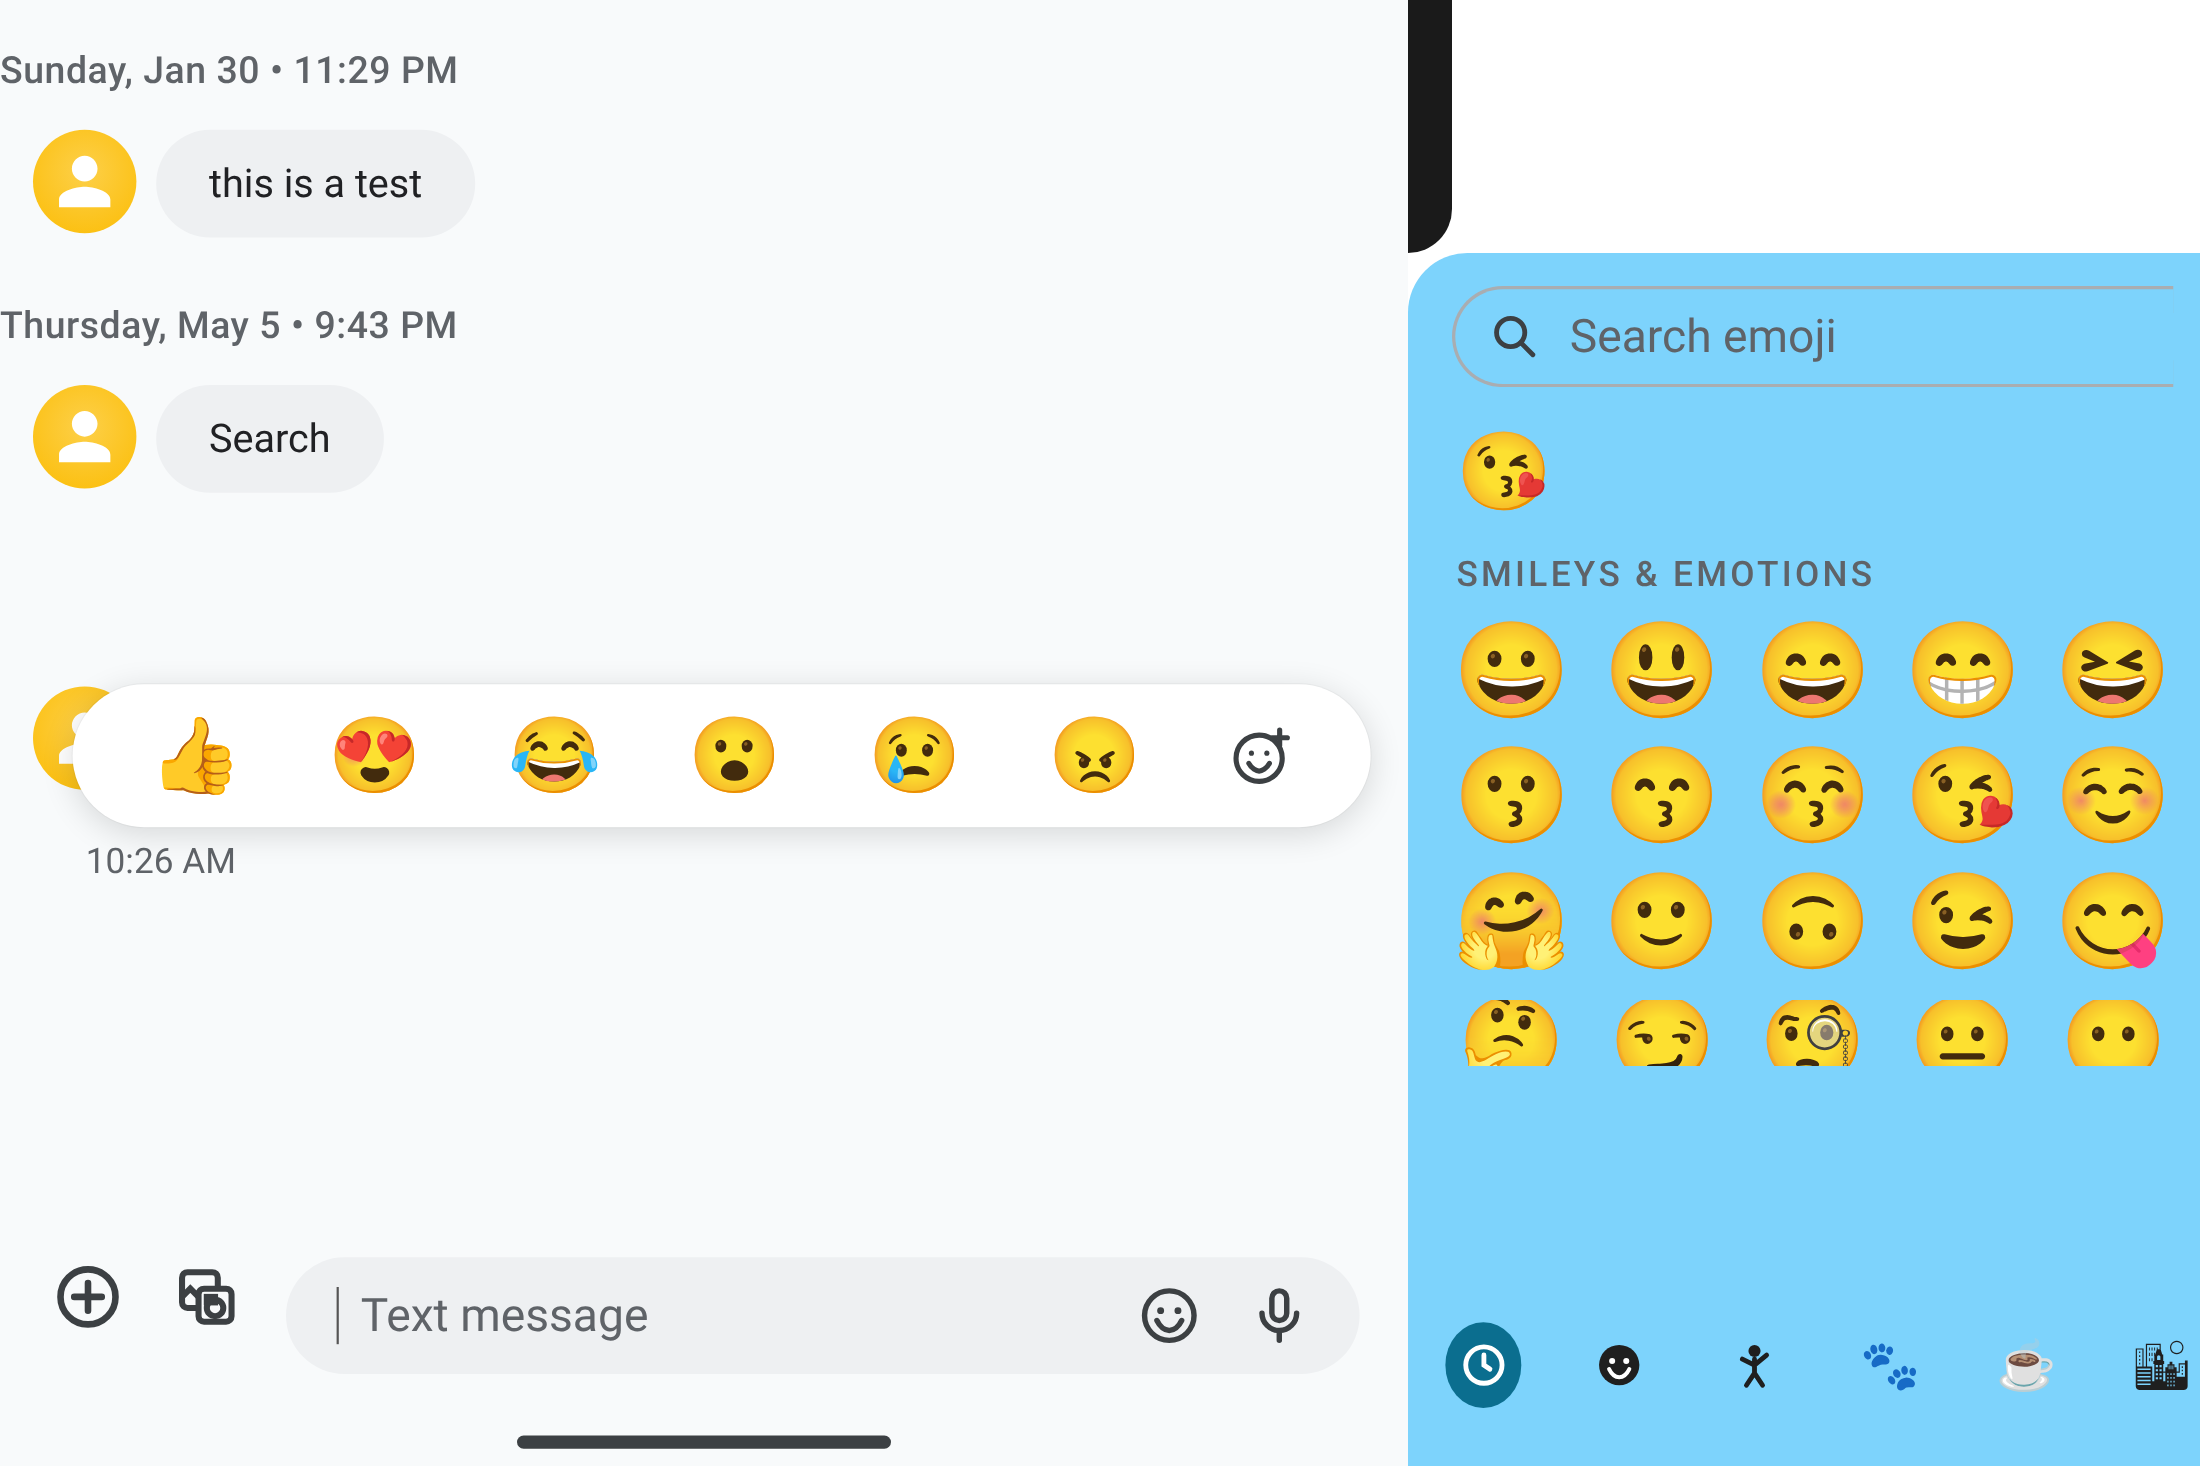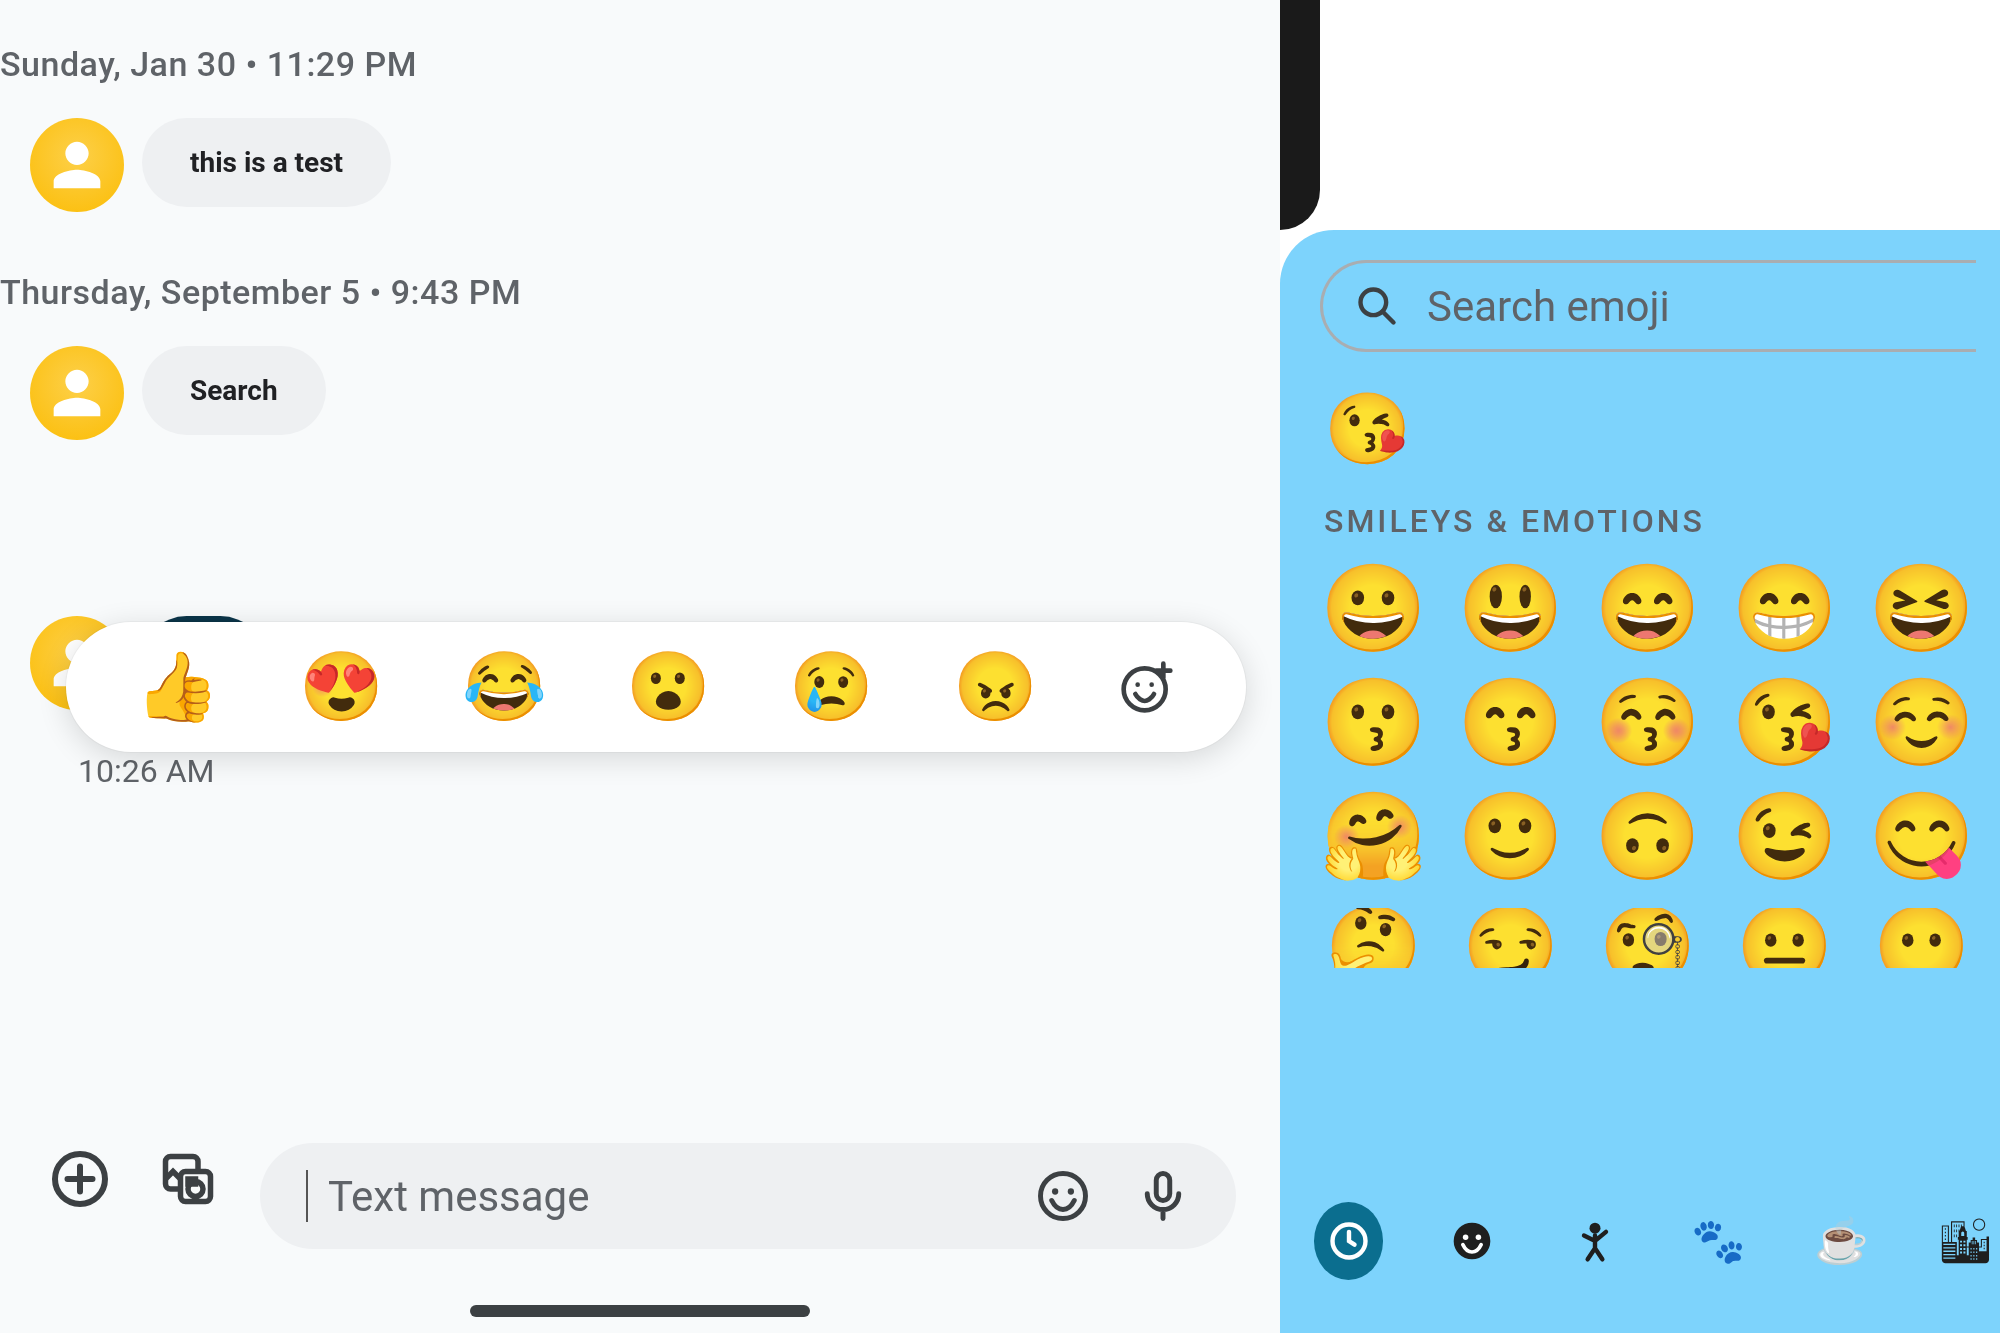--- a/index.html
+++ b/index.html
@@ -5,21 +5,21 @@
   * { box-sizing: border-box; margin: 0; padding: 0; }
   html, body { width: 2000px; height: 1333px; font-family: Roboto, "Segoe UI", Arial, sans-serif; background: #fff; overflow: hidden; }
   .stage { display: flex; width: 2000px; height: 1333px; }
 
   
   .chat { flex: 0 0 1280px; height: 1333px; background: #f8fafb; position: relative; padding-top: 20px; }
   .timestamp { text-align: left; color: #5f6368; font-size: 34px; font-weight: 500; letter-spacing: .5px; margin: 24px 0 34px; }
   .row { display: flex; align-items: flex-start; padding: 0 30px; margin-bottom: 42px; }
   .avatar { width: 94px; height: 94px; border-radius: 50%; background: radial-gradient(circle at 50% 40%, #fdd049, #fbbc04); display: flex; align-items: center; justify-content: center; flex-shrink: 0; margin-right: 18px; }
   .avatar svg { width: 56px; height: 56px; fill: #fff; }
-  .bubble { background: #eef0f2; border-radius: 52px; padding: 28px 48px; font-size: 28px; color: #202124; font-weight: bold; }
+  .bubble { background: #eef0f2; border-radius: 52px; padding: 28px 48px; font-size: 36px; color: #202124; }
   .bubble.dark { background: #0b3549; color: #fff; }
   .subtime { font-size: 32px; color: #5f6368; margin: 12px 0 0 78px; }
 
   .reactions { position: absolute; top: 622px; left: 66px; width: 1180px; height: 130px; background: #fff; border-radius: 70px; box-shadow: 0 6px 30px rgba(0,0,0,.14), 0 0 0 1px rgba(0,0,0,.03); display: flex; align-items: center; justify-content: space-around; padding: 0 30px; }
   .reactions .emoji { font-size: 68px; line-height: 1; cursor: pointer; }
   .add-emoji { width: 60px; height: 60px; display:flex; align-items:center; justify-content:center; cursor:pointer; }
 
   .compose { position: absolute; left: 0; right: 0; bottom: 70px; height: 120px; display: flex; align-items: flex-start; padding: 0 44px; gap: 36px; }
   .ico-btn { width: 72px; height: 72px; display:flex; align-items:center; justify-content:center; cursor:pointer; color:#3c4043; }
   .ico-btn svg { width: 60px; height: 60px; stroke:#3c4043; }
@@ -65,21 +65,21 @@
       <div class="avatar">
         <svg viewBox="0 0 24 24">
             <path d="M12 12c2.7 0 5-2.3 5-5s-2.3-5-5-5-5 2.3-5 5 2.3 5 5 5zm0 2c-3.3 0-10 1.7-10 5v3h20v-3c0-3.3-6.7-5-10-5z"></path>
           </svg>
       </div>
       <div class="bubble">
         <span>this is a test</span>
       </div>
     </div>
 
-    <div class="timestamp" style="margin-top:60px">Thursday, September 5 • 9:43 PM</div>
+    <div class="timestamp" style="margin-top:60px">Thursday, May 5 • 9:43 PM</div>
 
     <div class="row">
       <div class="avatar">
         <svg viewBox="0 0 24 24">
             <path d="M12 12c2.7 0 5-2.3 5-5s-2.3-5-5-5-5 2.3-5 5 2.3 5 5 5zm0 2c-3.3 0-10 1.7-10 5v3h20v-3c0-3.3-6.7-5-10-5z"></path>
           </svg>
       </div>
       <div class="bubble">
         <span>Search</span>
       </div>

